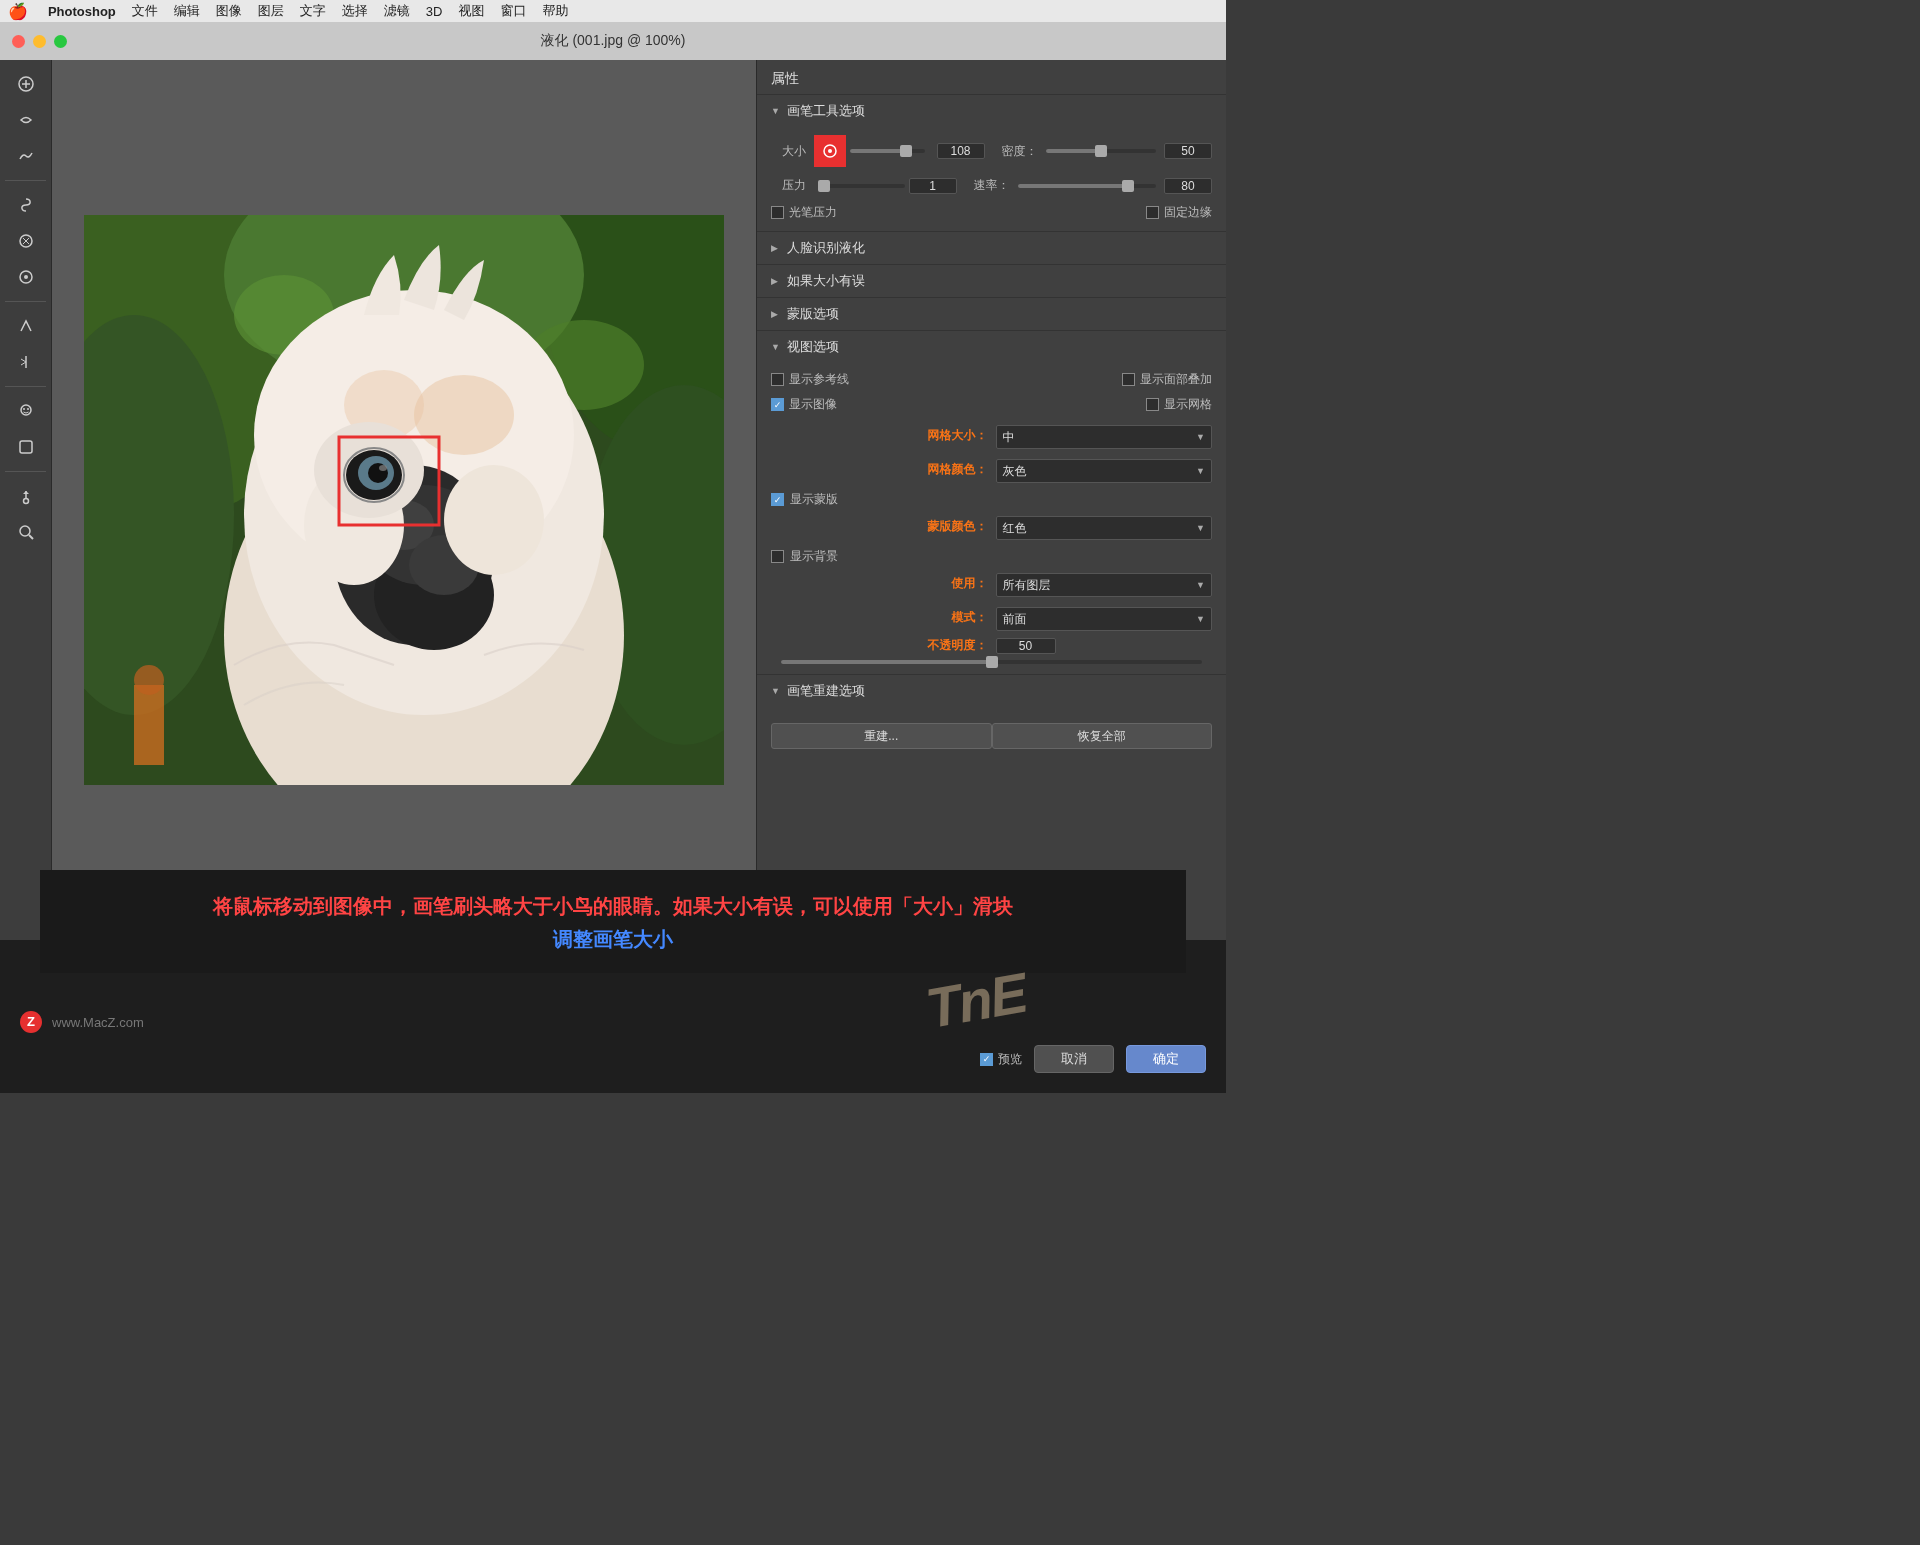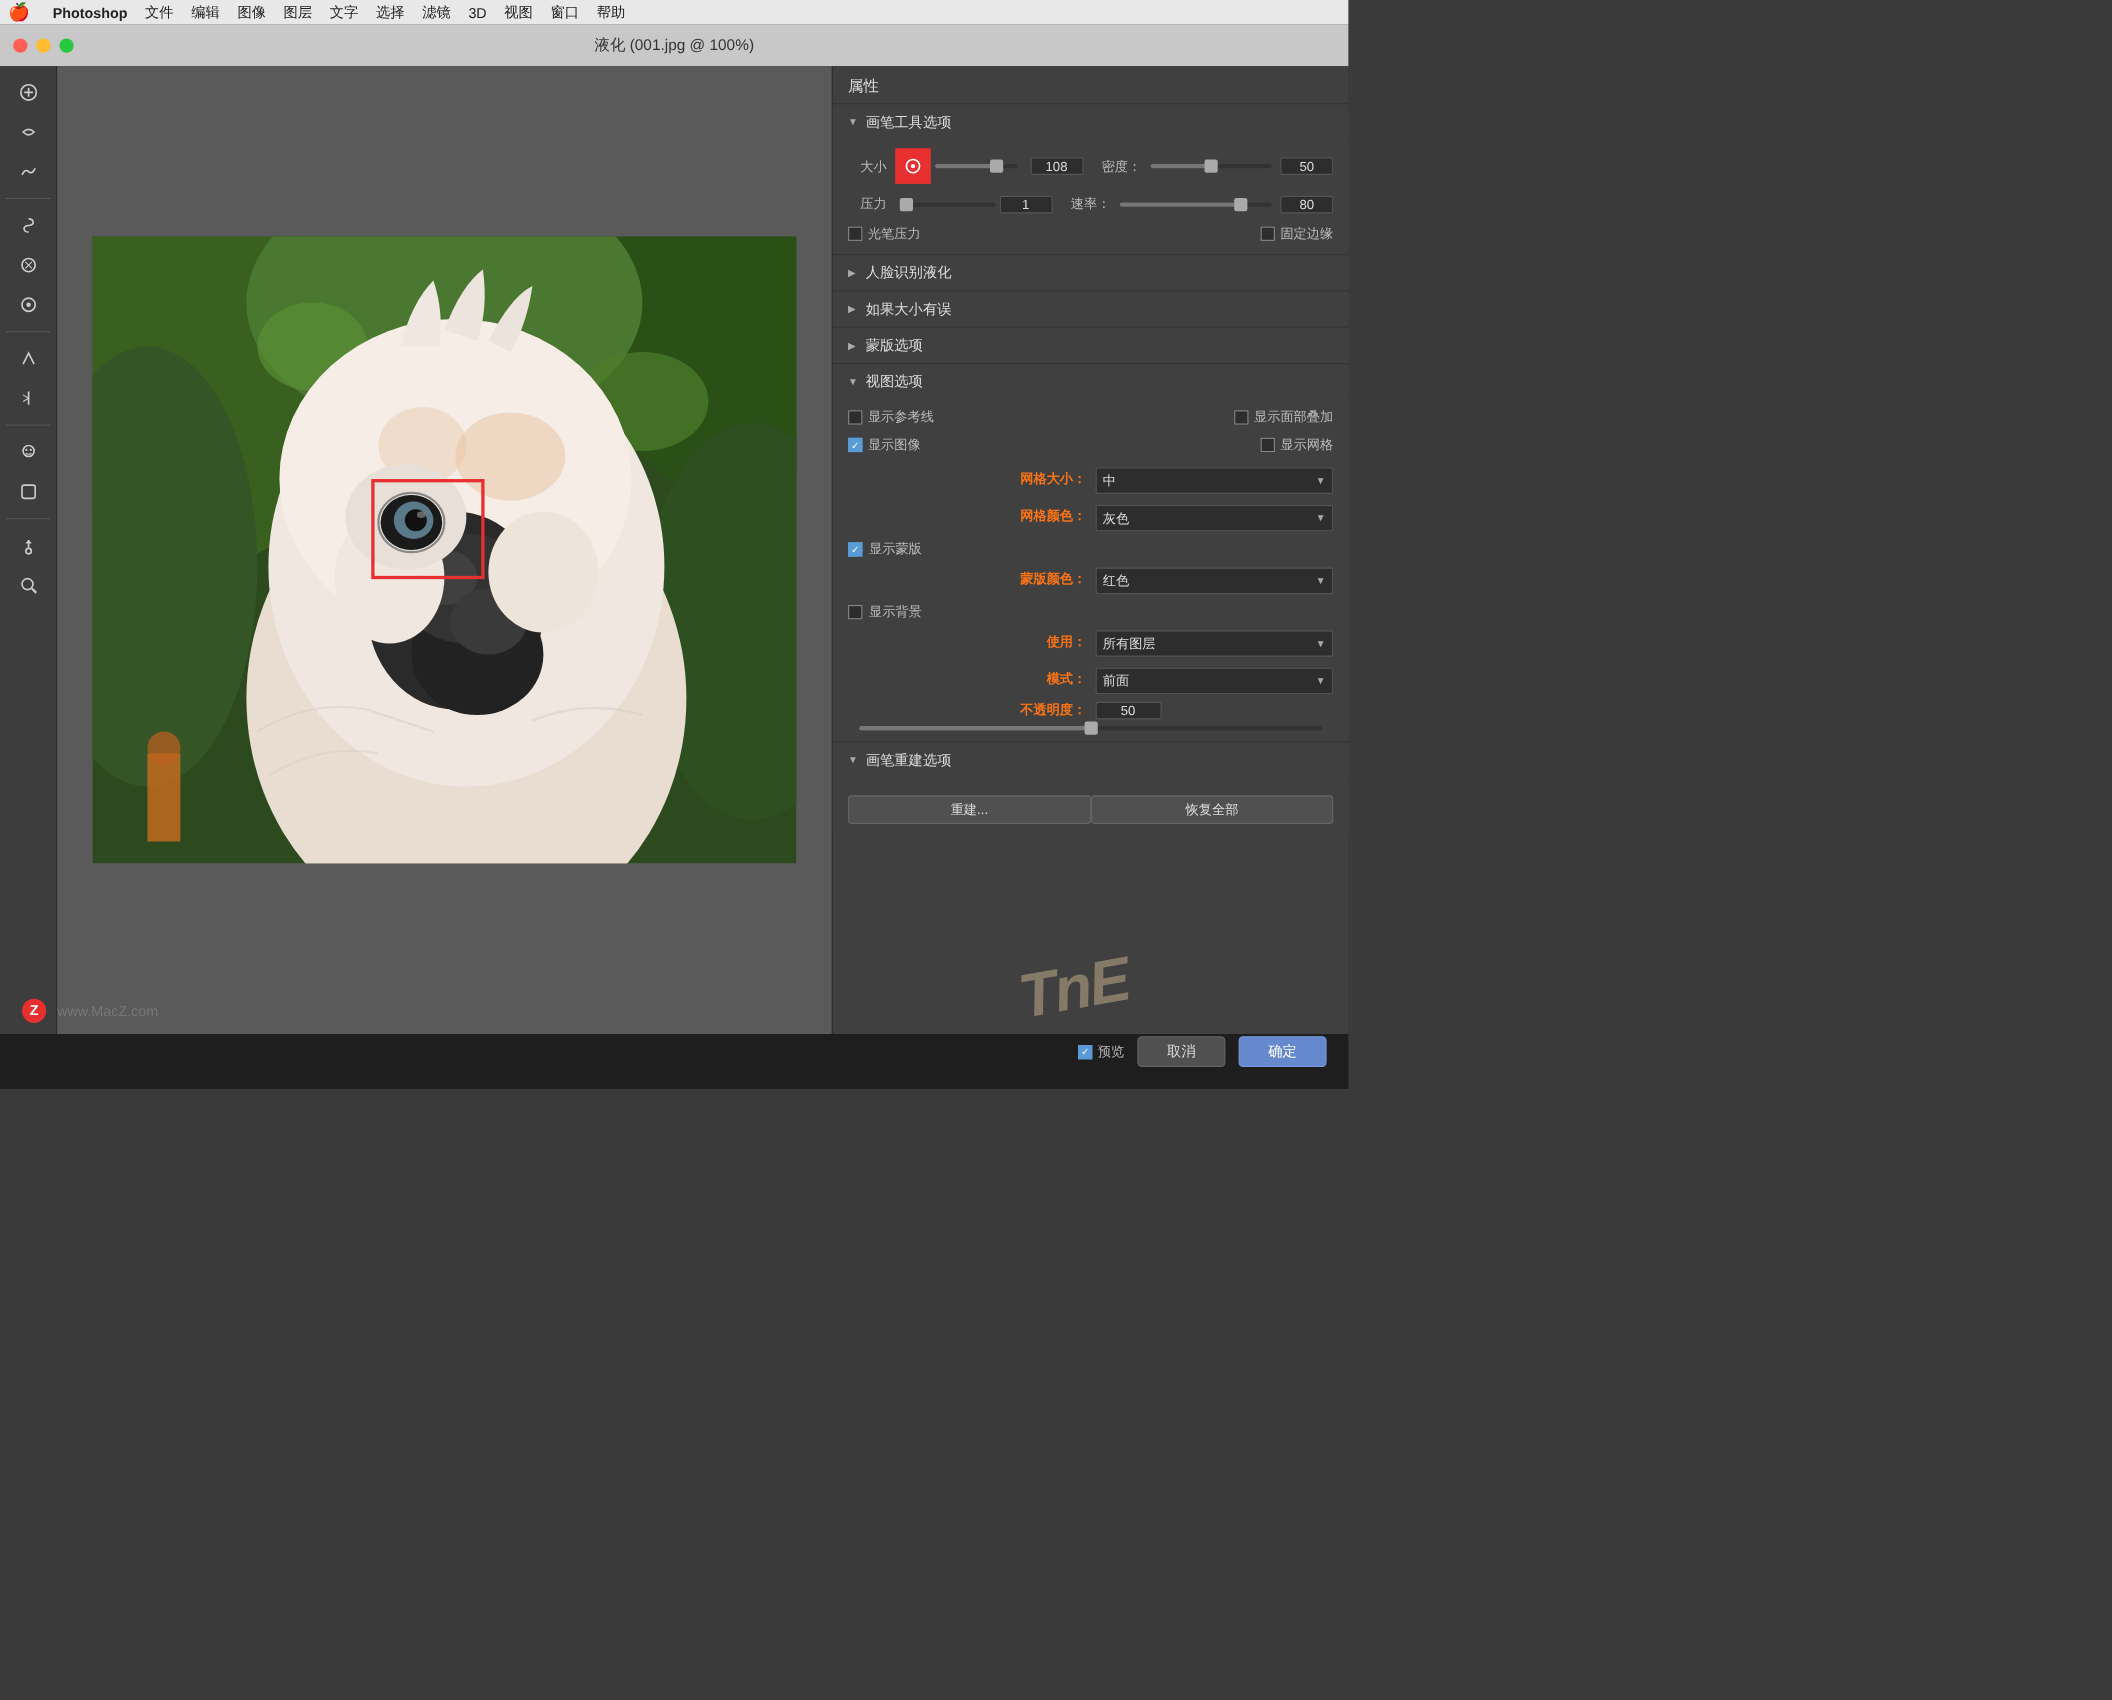--- a/index.html
+++ b/index.html
@@ -738,20 +738,24 @@
           <div class="button-row">
             <div class="ps-button">重建...</div>
             <div class="ps-button">恢复全部</div>
           </div>
         </div>
       </div>
     </div>
   </div>
 
   <div class="bottom-section">
+    <div class="instruction-text" style="position:relative; text-align:center; padding: 20px 40px;">
+      <div class="instruction-line1">将鼠标移动到图像中，画笔刷头略大于小鸟的眼睛。如果大小有误，可以使用「大小」滑块</div>
+      <div class="instruction-line2">调整画笔大小</div>
+    </div>
 
     <div class="tne-watermark">TnE</div>
 
     <div style="position:absolute; bottom:60px; left:20px; display:flex; align-items:center; gap:6px;">
       <span class="logo-z">Z</span>
       <span style="font-size:13px; color:#777;">www.MacZ.com</span>
     </div>
 
     <div style="position:absolute; bottom:20px; right:20px; display:flex; align-items:center; gap:12px;">
       <div class="inline-checkbox">

